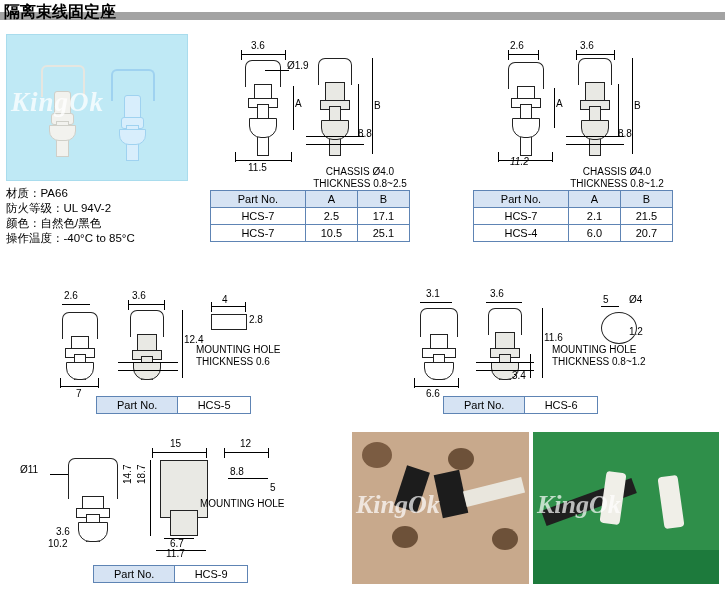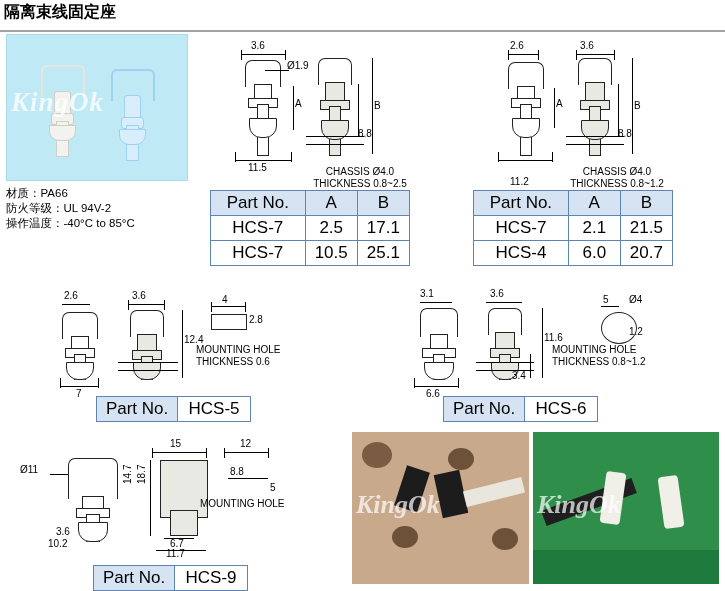--- a/index.html
+++ b/index.html
@@ -8,22 +8,22 @@
     background:#ffffff;
     font-family:"Liberation Sans", sans-serif;
     font-size:11px;
     color:#000;
     position:relative;
     overflow:hidden;
   }
 
   
   #header{
-    position:absolute;left:0;top:0;width:725px;height:32px;
-    border-bottom:2px solid #a3a3a3;
+    position:absolute;left:0;top:0;width:725px;height:20px;
+    border-bottom:8px solid #a3a3a3;
     box-sizing:border-box;
   }
   #header .cn{
     position:absolute;left:4px;top:2px;
     font-size:16px;font-weight:bold;color:#000;
     font-family:"DejaVu Sans", sans-serif;
     letter-spacing:0px;
   }
   #header .en{
     position:absolute;left:138px;top:2px;
@@ -48,21 +48,21 @@
   
   .clipimg{position:absolute;}
   .clipimg .stem{position:absolute;background:#f2f2ee;border:1px solid #cfcfc8;}
   .clipimg .jaw{position:absolute;border:2px solid #e6e6e0;border-bottom:none;background:transparent;border-radius:6px 6px 0 0;}
 
   
   #spec{position:absolute;left:6px;top:186px;width:200px;line-height:15px;font-size:11.5px;}
   #spec div{white-space:nowrap;}
 
   
-  table.pt{border-collapse:collapse;font-size:17px;}
+  table.pt{border-collapse:collapse;font-size:11px;}
   table.pt td,table.pt th{
     border:1px solid #5e84b4;
     text-align:center;
     padding:2px 0;
     font-weight:normal;
   }
   table.pt thead td{background:#d6e3f3;font-weight:normal;}
 
   
   .lbl{position:absolute;font-size:10px;white-space:nowrap;}
@@ -113,20 +113,21 @@
     <div class="stem" style="left:14px;top:48px;width:21px;height:10px;border-radius:3px;background:#d8eefc;border-color:#9fd2f0;"></div>
     <div class="stem" style="left:19px;top:56px;width:11px;height:34px;background:#d8eefc;border-color:#9fd2f0;"></div>
     <div class="stem" style="left:12px;top:60px;width:25px;height:14px;border-radius:0 0 10px 10px;background:#d8eefc;border-color:#9fd2f0;"></div>
   </div>
   <div class="wm">KingOk</div>
 </div>
 
 <div id="spec">
   <div>材质：PA66</div>
   <div>防火等级：UL 94V-2</div>
+  <div>颜色：自然色/黑色</div>
   <div>操作温度：-40°C to 85°C</div>
 </div>
 
 <div class="part" style="left:215px;top:40px;width:180px;height:140px;">
 
   <div class="jaw2" style="left:30px;top:20px;width:34px;height:26px;"></div>
   <div class="body" style="left:39px;top:44px;width:16px;height:16px;"></div>
   <div class="body" style="left:33px;top:58px;width:28px;height:8px;"></div>
   <div class="body" style="left:42px;top:64px;width:10px;height:50px;"></div>
   <div class="body" style="left:34px;top:78px;width:26px;height:18px;border-radius:0 0 12px 12px;"></div>
@@ -202,21 +203,21 @@
   <div class="hl" style="left:28px;top:14px;width:30px;"></div>
   <div class="vl" style="left:28px;top:10px;height:10px;"></div>
   <div class="vl" style="left:58px;top:10px;height:10px;"></div>
 
   <div class="vl" style="left:74px;top:48px;height:40px;"></div>
   <div class="lbl" style="left:76px;top:58px;">A</div>
 
   <div class="hl" style="left:18px;top:120px;width:54px;"></div>
   <div class="vl" style="left:18px;top:112px;height:10px;"></div>
   <div class="vl" style="left:72px;top:112px;height:10px;"></div>
-  <div class="lbl" style="left:30px;top:136px;">11.2</div>
+  <div class="lbl" style="left:30px;top:116px;font-style:italic;">11.2</div>
 </div>
 
 <div class="part" style="left:560px;top:40px;width:120px;height:140px;">
   <div class="jaw2" style="left:18px;top:18px;width:32px;height:26px;"></div>
   <div class="lbl" style="left:20px;top:0px;">3.6</div>
   <div class="hl" style="left:16px;top:14px;width:38px;"></div>
   <div class="vl" style="left:16px;top:10px;height:10px;"></div>
   <div class="vl" style="left:54px;top:10px;height:10px;"></div>
   <div class="bodyf" style="left:25px;top:42px;width:18px;height:20px;"></div>
   <div class="bodyf" style="left:20px;top:60px;width:28px;height:8px;"></div>
@@ -309,21 +310,21 @@
     </tr>
   </tbody>
 </table>
 
 <div class="part" style="left:400px;top:288px;width:140px;height:110px;">
   <div class="jaw2" style="left:20px;top:20px;width:36px;height:28px;"></div>
   <div class="body" style="left:30px;top:46px;width:16px;height:16px;"></div>
   <div class="body" style="left:22px;top:60px;width:32px;height:8px;"></div>
   <div class="body" style="left:33px;top:66px;width:10px;height:24px;"></div>
   <div class="body" style="left:24px;top:74px;width:28px;height:16px;border-radius:0 0 12px 12px;"></div>
-  <div class="lbl" style="left:20px;top:0px;">3.1</div>
+  <div class="lbl" style="left:26px;top:0px;">3.1</div>
   <div class="hl" style="left:20px;top:14px;width:32px;"></div>
   <div class="hl" style="left:14px;top:98px;width:44px;"></div>
   <div class="vl" style="left:14px;top:90px;height:10px;"></div>
   <div class="vl" style="left:58px;top:90px;height:10px;"></div>
   <div class="lbl" style="left:26px;top:100px;">6.6</div>
 </div>
 
 <div class="part" style="left:470px;top:288px;width:140px;height:110px;">
   <div class="jaw2" style="left:18px;top:20px;width:32px;height:26px;"></div>
   <div class="lbl" style="left:20px;top:0px;">3.6</div>

